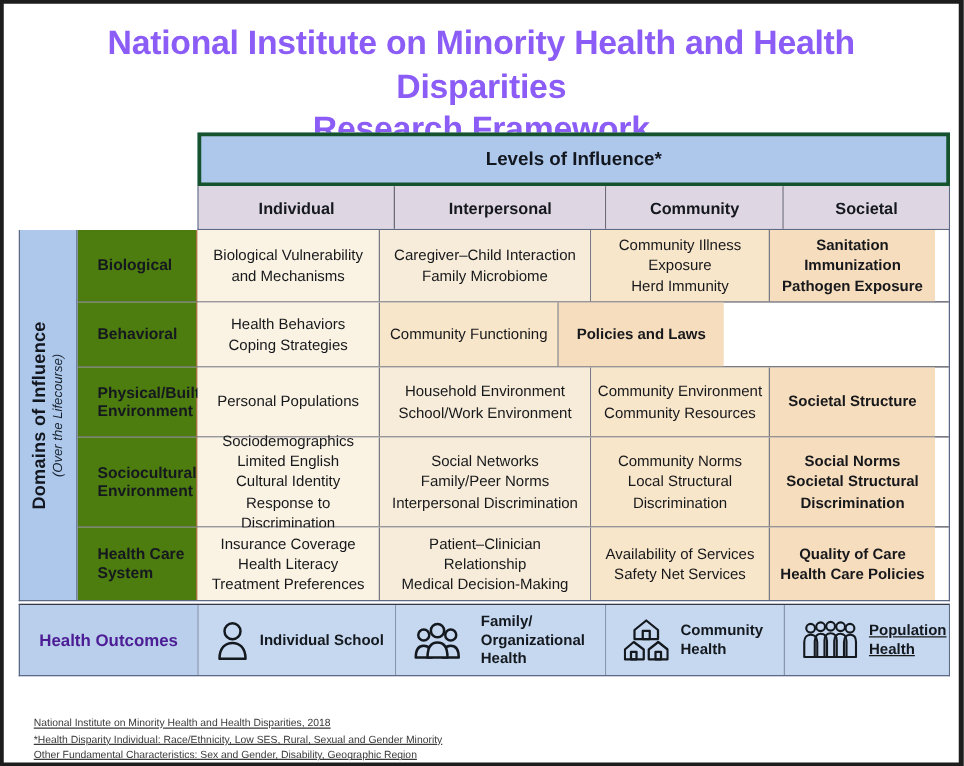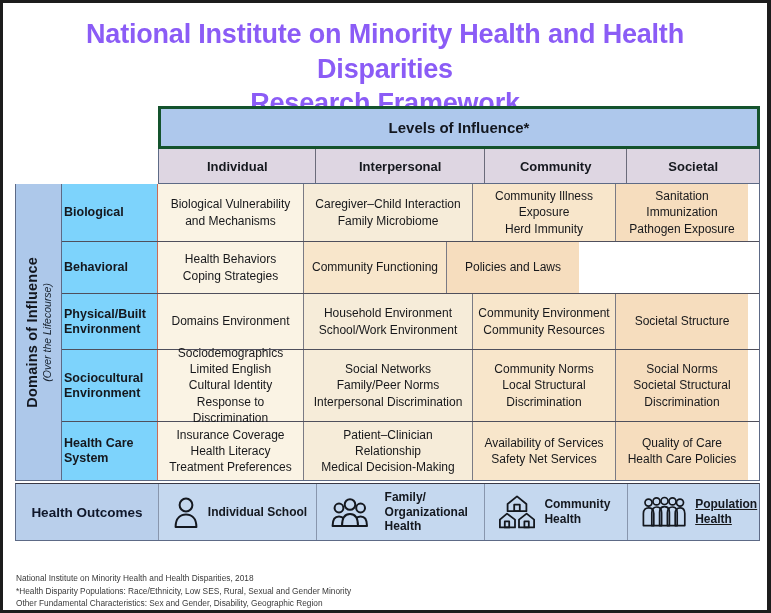--- a/index.html
+++ b/index.html
@@ -115,42 +115,42 @@
     font-style: italic;
     color: #16202c;
   }
   .matrix-rows { flex: 1; }
 
   .mrow { display: flex; border-bottom: 1px solid #4f4f5c; }
   .mrow:last-child { border-bottom: none; }
 
   .domain-label {
     width: 96px;
-    background: #7dd3fc;
+    background: #4d7c0f;
     border-right: 1px solid #c86b58;
     display: flex;
     align-items: center;
-    padding-left: 2px;
+    padding-left: 16px;
     font-size: 12.5px;
     font-weight: bold;
     color: #15181e;
     line-height: 1.2;
   }
   .cell {
     display: flex;
     align-items: center;
     justify-content: center;
     text-align: center;
     font-size: 12px;
     line-height: 1.34;
     color: #17181b;
     border-right: 1px solid #7a7a84;
     padding: 3px 5px;
   }
-  .cell:last-child { border-right: none; }
+  .cell:last-child { border-right: none; font-weight: bold; }
   .cell.ind { width: 146px; background: #faf3e4; }
   .cell.int { width: 169px; background: #f6ecd9; }
   .cell.com { width: 143px; background: #f8e6cb; }
   .cell.soc { width: 132px; background: #f6ddbe; }
 
   
   .r0 { height: 58px; }
   .r1 { height: 52px; }
   .r2 { height: 56px; }
   .r3 { height: 72px; }
@@ -165,21 +165,21 @@
     height: 58px;
     margin-top: 2px;
   }
   .outcomes-label {
     width: 143px;
     display: flex;
     align-items: center;
     justify-content: center;
     font-size: 13.5px;
     font-weight: bold;
-    color: #0f172a;
+    color: #4c1d95;
     border-right: 1px solid #8896ad;
     background: #b9cfeb;
   }
   .outcome-cell {
     display: flex;
     align-items: center;
     gap: 9px;
     padding-left: 14px;
     border-right: 1px solid #8896ad;
     background: #c5d8ef;
@@ -193,25 +193,26 @@
     font-size: 12px;
     font-weight: bold;
     line-height: 1.22;
     color: #14181f;
   }
   .outcome-icon { flex: 0 0 auto; display: block; }
 
   
   .footnotes {
     position: absolute;
-    left: 13px;
+    left: 24px;
     top: 569px;
     font-size: 8.3px;
     line-height: 1.52;
     color: #3a3a3a;
+    text-decoration: underline;
   }
   .footnotes div { white-space: nowrap; }
 </style>
 </head>
 <body>
 
 <div id="page">
 
   <div class="title-block">
     <div class="title-line">National Institute on Minority Health and Health Disparities</div>
@@ -251,21 +252,21 @@
 
         <div class="mrow r1">
           <div class="domain-label">Behavioral</div>
           <div class="cell ind">Health Behaviors<br>Coping Strategies</div>
           <div class="cell com">Community Functioning</div>
           <div class="cell soc">Policies and Laws</div>
         </div>
 
         <div class="mrow r2">
           <div class="domain-label">Physical/Built<br>Environment</div>
-          <div class="cell ind">Domains Environment</div>
+          <div class="cell ind">Personal Populations</div>
           <div class="cell int">Household Environment<br>School/Work Environment</div>
           <div class="cell com">Community Environment<br>Community Resources</div>
           <div class="cell soc">Societal Structure</div>
         </div>
 
         <div class="mrow r3">
           <div class="domain-label">Sociocultural<br>Environment</div>
           <div class="cell ind">Sociodemographics<br>Limited English<br>Cultural Identity<br>Response to Discrimination</div>
           <div class="cell int">Social Networks<br>Family/Peer Norms<br>Interpersonal Discrimination</div>
           <div class="cell com">Community Norms<br>Local Structural<br>Discrimination</div>
@@ -335,17 +336,17 @@
             <path d="M33.2 29.6 L33.2 17.6 C33.2 13.6 35.5 11.8 38.1 11.8 C40.7 11.8 42.8 13.6 42.8 17.6 L42.8 29.6 Z"></path>
           </g>
         </svg>
         <span class="outcome-text">Population<br>Health</span>
       </div>
     </div>
   </div>
 
   <div class="footnotes">
     <div>National Institute on Minority Health and Health Disparities, 2018</div>
-    <div>*Health Disparity Populations: Race/Ethnicity, Low SES, Rural, Sexual and Gender Minority</div>
+    <div>*Health Disparity Individual: Race/Ethnicity, Low SES, Rural, Sexual and Gender Minority</div>
     <div>Other Fundamental Characteristics: Sex and Gender, Disability, Geographic Region</div>
   </div>
 
 </div>
 
 </body></html>

